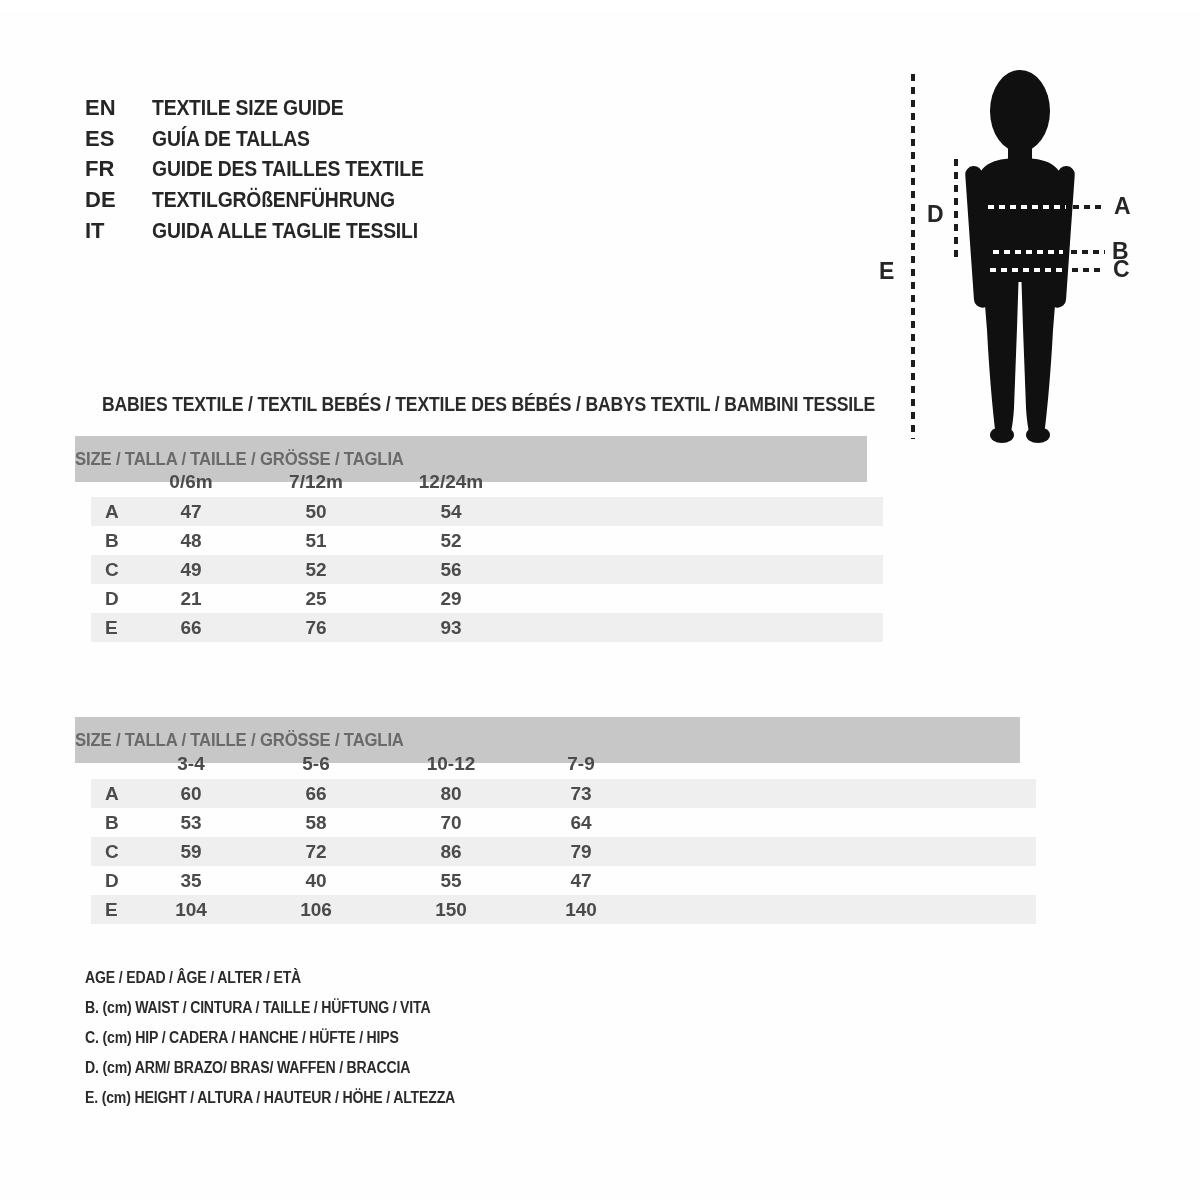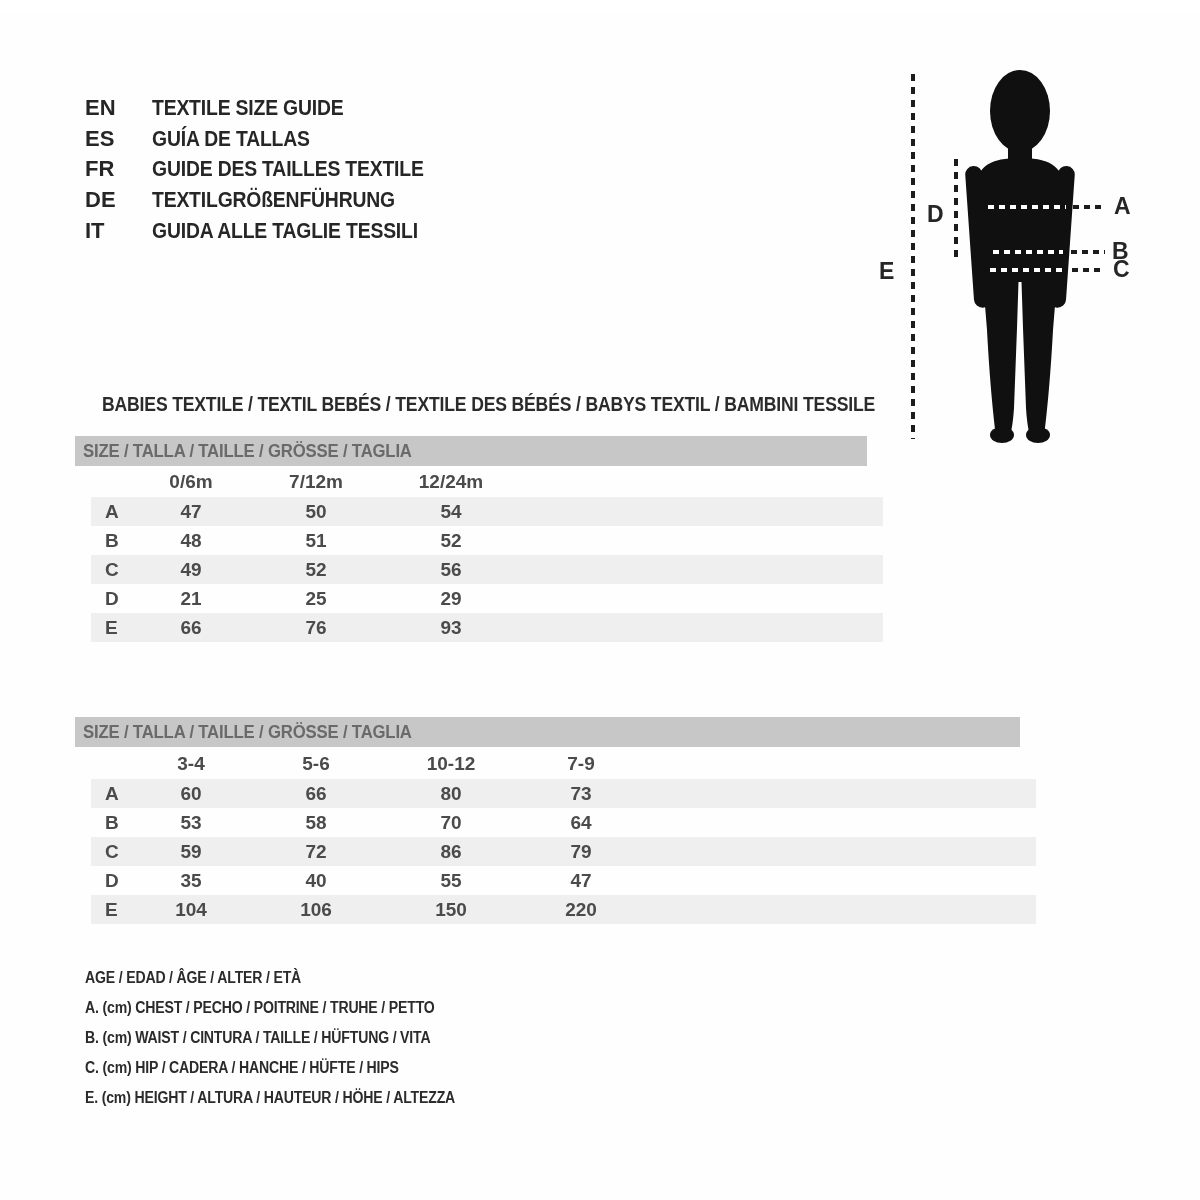--- a/index.html
+++ b/index.html
@@ -35,22 +35,22 @@
   .lbl-a { left:244px; top:127px; }
   .lbl-b { left:242px; top:172px; }
   .lbl-c { left:243px; top:190px; }
   .lbl-d { left:57px;  top:135px; }
   .lbl-e { left:9px;   top:192px; }
 
   
   .table-title { position:absolute; left:102px; font-size:20px; color:#2b2b2b; }
   .babies-title   { top:382px; }
   .children-title { top:673px; }
-  .size-bar { position:absolute; left:75px; height:30px; background:#c7c7c7; color:#6a6a6a;
-              font-size:19px; display:flex; align-items:center; padding-left:8px; box-sizing:border-box; }
+  .size-bar { position:absolute; left:75px; height:46px; background:#c7c7c7; color:#6a6a6a;
+              font-size:19px; display:flex; align-items:center; box-sizing:border-box; }
   .babies-bar   { top:425px; width:792px; }
   .children-bar { top:706px; width:945px; }
   .tbl { position:absolute; left:91px; font-size:19px; color:#4b4b4b; }
   .babies-tbl   { top:456px; width:792px; }
   .children-tbl { top:738px; width:945px; }
   .trow { display:grid; align-items:center; height:29px; }
   .babies-tbl .trow   { grid-template-columns:45px 110px 140px 130px 1fr; }
   .children-tbl .trow { grid-template-columns:45px 110px 140px 130px 130px 1fr; }
   .trow.head { height:30px; }
   .trow.stripe { background:#efefef; }
@@ -211,36 +211,36 @@
       <span class="c">40</span>
       <span class="c">55</span>
       <span class="c">47</span>
       <span></span>
     </div>
     <div class="trow stripe">
       <span class="rl">E</span>
       <span class="c">104</span>
       <span class="c">106</span>
       <span class="c">150</span>
-      <span class="c">220</span>
+      <span class="c">140</span>
       <span></span>
     </div>
   </div>
 
   <div class="legend">
     <div class="legend-line">
         <span class="cond">AGE / EDAD / ÂGE / ALTER / ETÀ</span>
       </div>
     <div class="legend-line">
-        <span class="cond">A. (cm) CHEST / PECHO / POITRINE / TRUHE / PETTO</span>
-      </div>
-    <div class="legend-line">
         <span class="cond">B. (cm) WAIST / CINTURA / TAILLE / HÜFTUNG / VITA</span>
       </div>
     <div class="legend-line">
         <span class="cond">C. (cm) HIP / CADERA / HANCHE / HÜFTE / HIPS</span>
       </div>
     <div class="legend-line">
+        <span class="cond">D. (cm) ARM/ BRAZO/ BRAS/ WAFFEN / BRACCIA</span>
+      </div>
+    <div class="legend-line">
         <span class="cond">E. (cm) HEIGHT / ALTURA / HAUTEUR / HÖHE / ALTEZZA</span>
       </div>
   </div>
 
 </div>
 
 </body></html>

